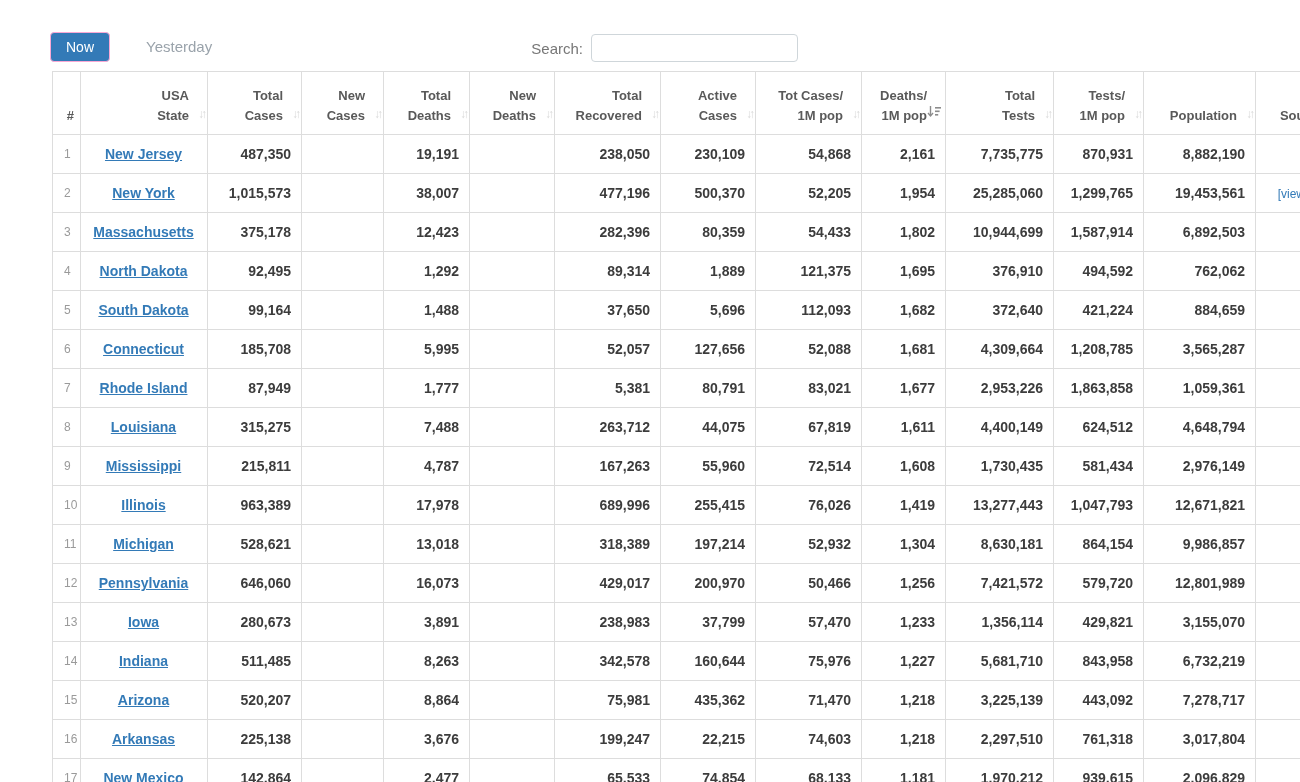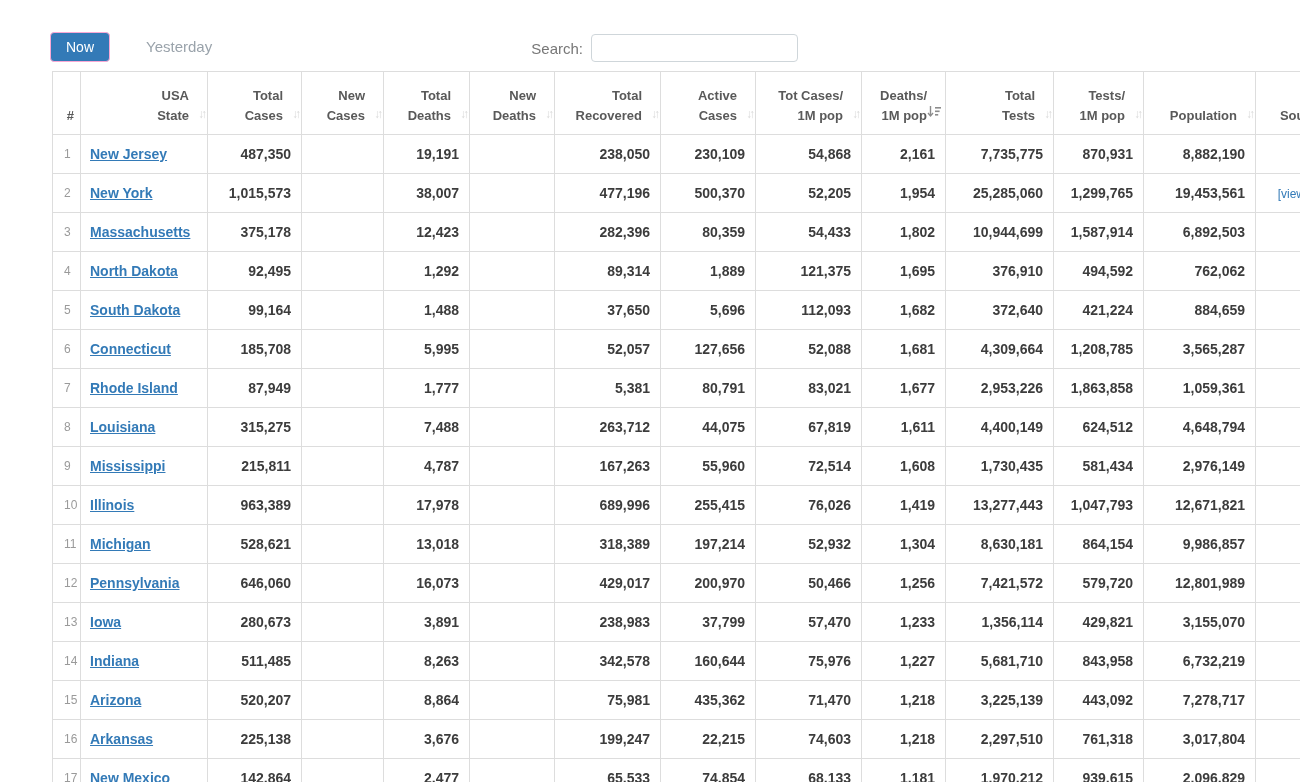--- a/index.html
+++ b/index.html
@@ -59,21 +59,21 @@
     pointer-events: none;
   }
   .sort-icon-active { position: absolute; right: 3px; bottom: 11px; pointer-events: none; }
   .states td {
     height: 39px; font-size: 14px; font-weight: bold; color: #3c3c3c;
     text-align: right; padding: 0 10px; background: #fff; overflow: hidden;
   }
   .states td.cell-rank {
     text-align: left; color: #9a9a9a; font-weight: normal; font-size: 12px; padding-left: 11px;
   }
-  .states td.cell-state { text-align: left; padding-left: 9px; }
+  .states td.cell-state { text-align: center; padding-left: 9px; }
   .states td.cell-empty { }
   .states td.cell-source { text-align: center; padding: 0 4px; }
   a.state-link {
     color: #337ab7; font-weight: bold; text-decoration: underline;
     font-size: 14px; cursor: pointer;
   }
   a.view-link {
     color: #337ab7; font-size: 12px; font-weight: normal;
     text-decoration: none; cursor: pointer;
   }

